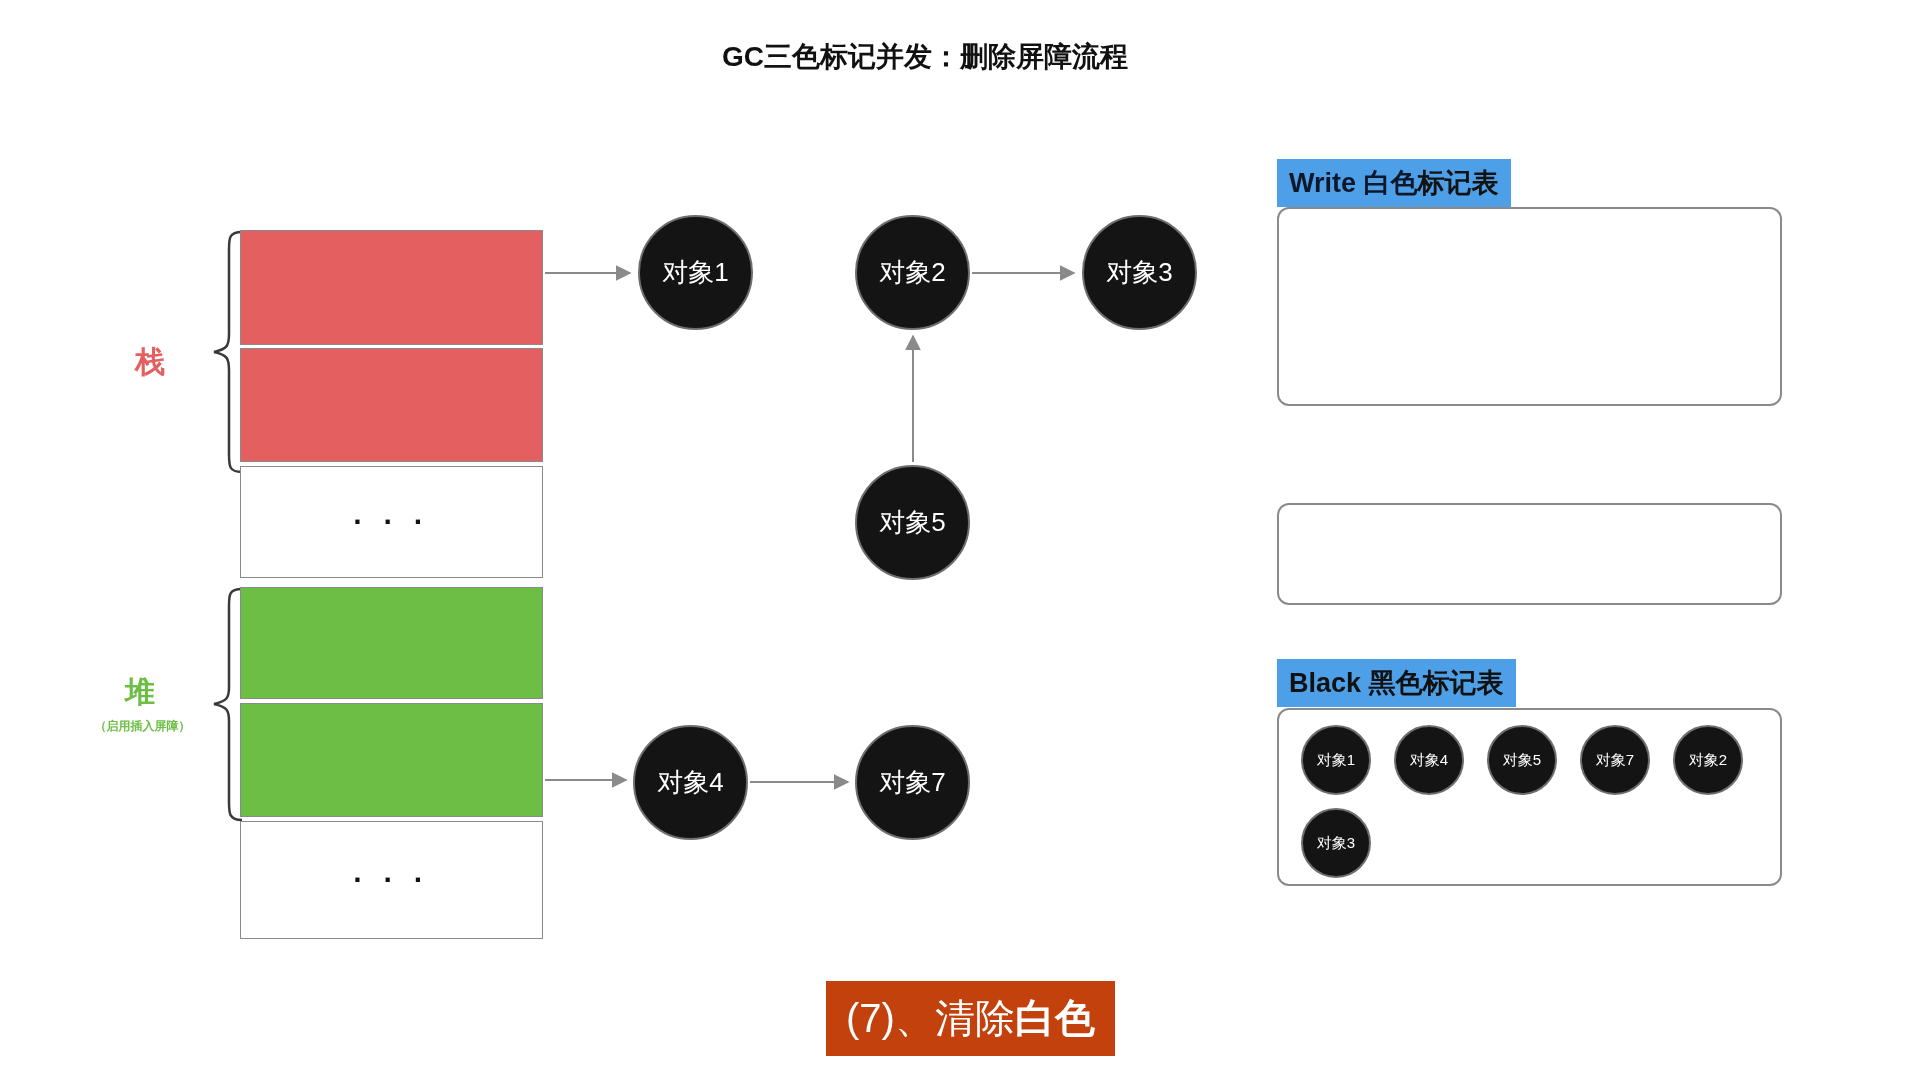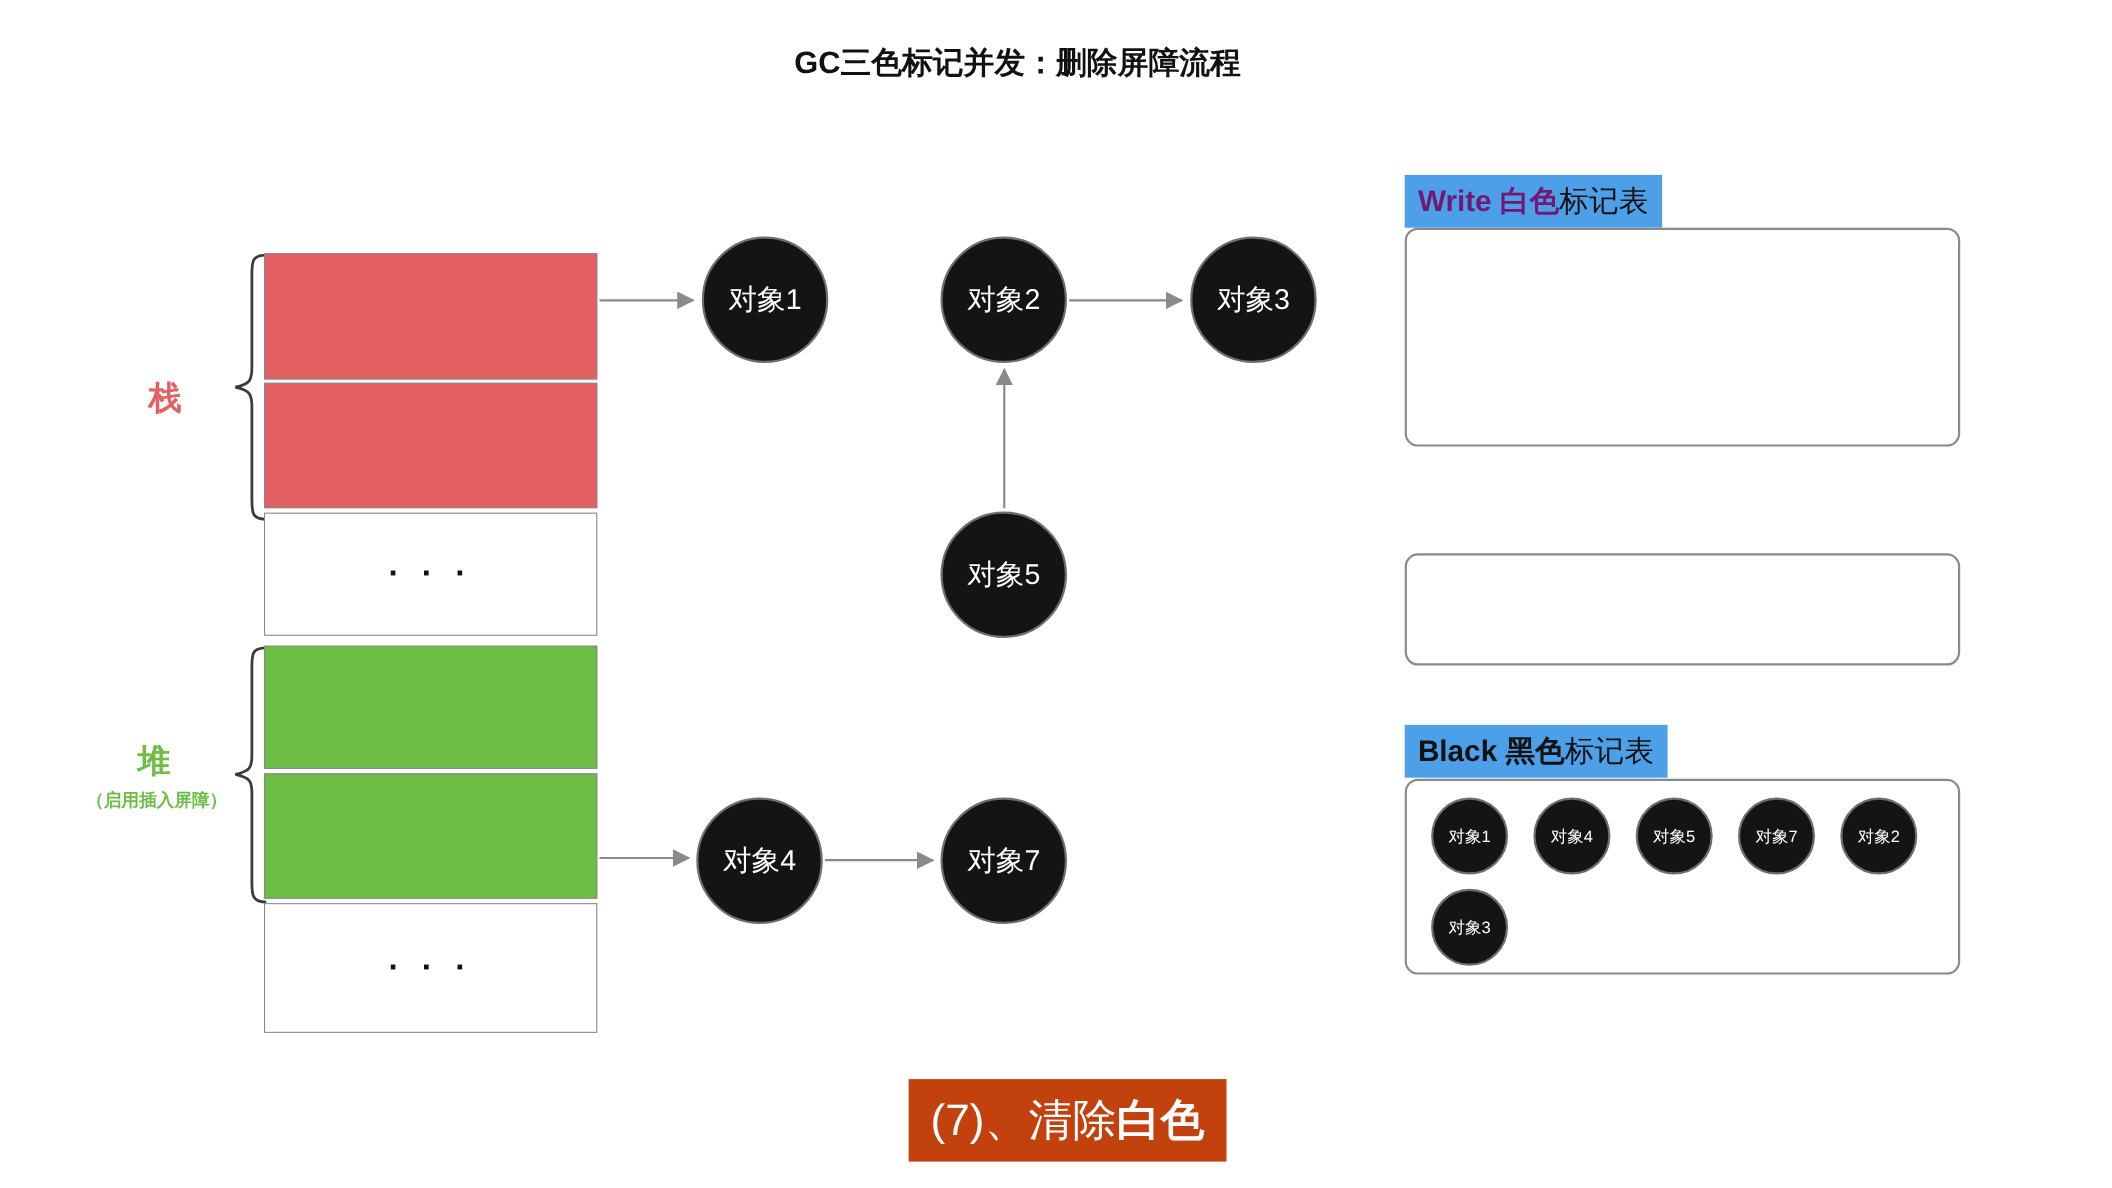--- a/index.html
+++ b/index.html
@@ -39,42 +39,42 @@
     display: flex; align-items: center;
     padding-left: 8px;
     color: #ffffff; font-size: 27px;
   }
   .slot-red { background: #E45F5F; }
   .slot-green { background: #6CBE45; }
   .slot-white { background: #ffffff; color: #111; font-size: 30px; font-weight: bold; letter-spacing: 6px; }
   .side-label { font-weight: bold; font-size: 30px; }
   .stack-label { left: 120px; top: 342px; width: 60px; text-align: center; color: #E45F5F; }
   .heap-label { left: 110px; top: 672px; width: 60px; text-align: center; color: #6CBE45; }
-  .heap-note { left: 60px; top: 718px; width: 165px; text-align: center; color: #6CBE45; font-size: 16px; font-weight: bold; }
+  .heap-note { left: 60px; top: 718px; width: 165px; text-align: center; color: #6CBE45; font-size: 12px; font-weight: bold; }
   
   .node {
     width: 115px; height: 115px;
     border-radius: 50%;
     background: #141414;
     border: 2px solid #6e6e6e;
     box-sizing: border-box;
     display: flex; align-items: center; justify-content: center;
     color: #ffffff; font-size: 26px;
   }
   
   .tbl-header {
     background: #4D9FE8;
     padding: 6px 12px;
     font-size: 27px;
     white-space: nowrap;
     z-index: 3;
   }
   .tbl-header .strong { font-weight: bold; }
-  .tbl-header .rest { color: #111; font-weight: normal; }
-  .white-strong { color: #701a75; }
+  .tbl-header .rest { color: #111; font-weight: bold; }
+  .white-strong { color: #0f172a; }
   .grey-strong { color: #9e9e9e; }
   .black-strong { color: #111111; }
   .tbl-box {
     background: #ffffff;
     border: 2px solid #8a8a8a;
     border-radius: 12px;
     box-sizing: border-box;
     z-index: 1;
   }
   .mini-node {

